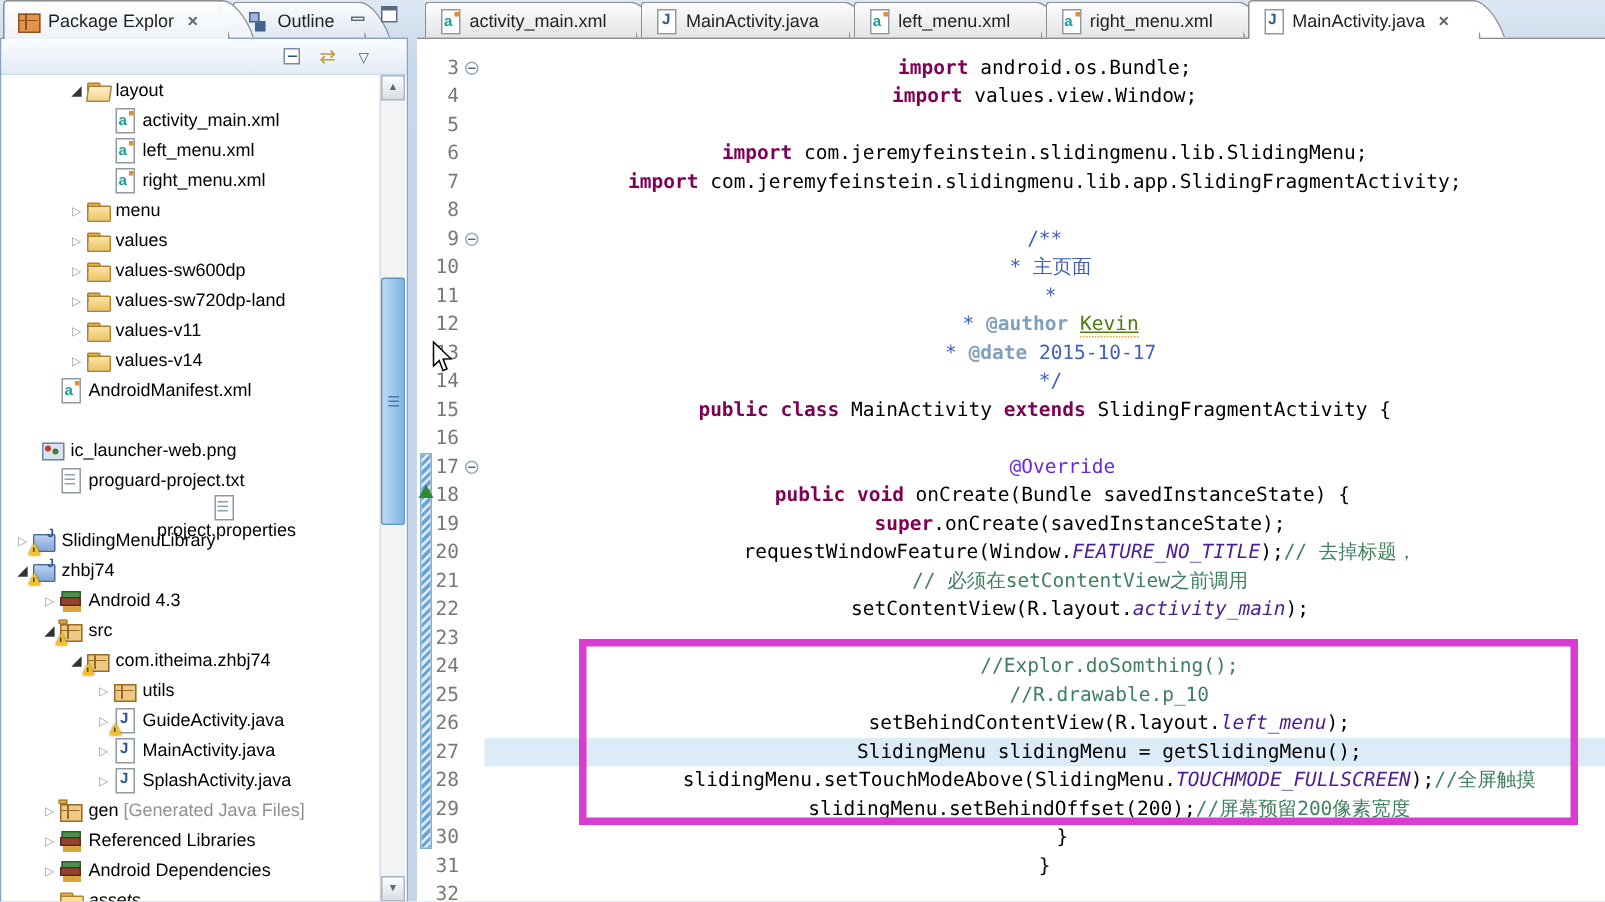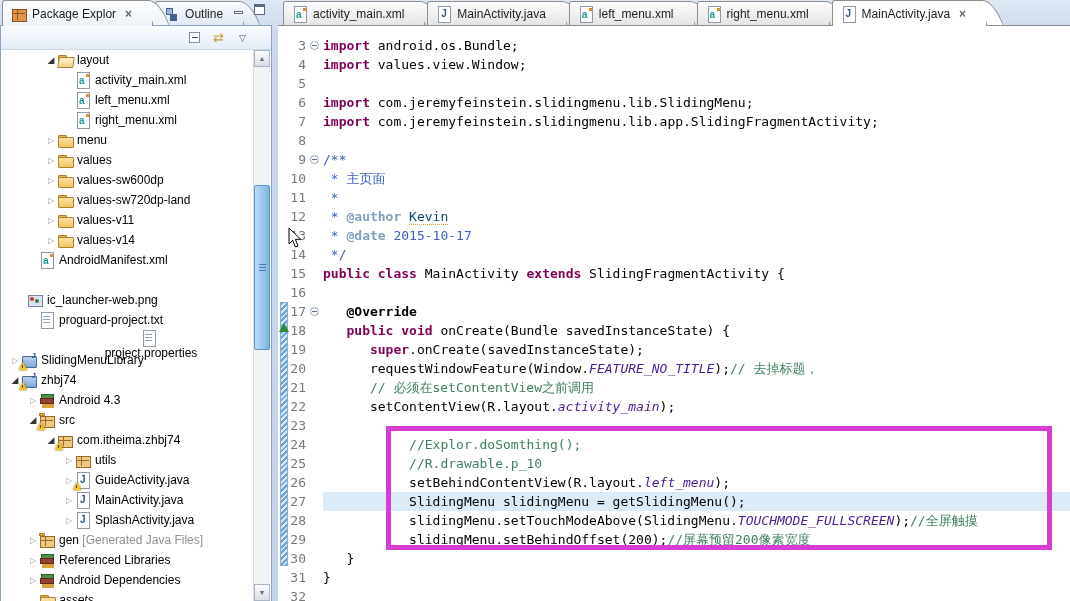--- a/index.html
+++ b/index.html
@@ -120,30 +120,30 @@
       border-left:5px solid transparent; border-right:5px solid transparent;
       border-bottom:9px solid #2e8b2e; }
   #code { position:absolute; left:0; top:10px; width:792px;
       font-family:"DejaVu Sans Mono", monospace; font-size:13px; line-height:19px; }
   .cl { display:flex; height:19px; }
   .cl .ln { width:30px; flex:none; text-align:right; color:#787878; padding-right:2px; }
   .cl .fold { width:15px; flex:none; position:relative; }
   .fold .foldc { position:absolute; left:2px; top:5px; width:9px; height:9px; border:1px solid #97a8bc;
       border-radius:50%; background:#fff; }
   .fold .foldc::after { content:""; position:absolute; left:1px; top:3px; width:5px; height:1px; background:#5a6a7c; }
-  .cl .ctext { flex:1; white-space:pre; }
+  .cl .ctext { flex:1; white-space:pre;text-align:center; }
   .cl.hl .ctext { background:#dcebf8; }
   .k { color:#7f0055; font-weight:bold; }
   .p { color:#000000; }
   .c { color:#3f7f5f; }
   .j { color:#3f5fbf; }
   .jt { color:#7f9fbf; font-weight:bold; }
-  .sp { color:#0c4a6e; border-bottom:1px dotted #e8a33d; }
+  .sp { color:#4d7c0f; text-decoration:underline; border-bottom:1px dotted #e8a33d; }
   .s { color:#4c1d95; font-style:italic; }
-  .a { color:#000000;font-weight:bold; }
+  .a { color:#6d28d9; }
 
   
   #annotation-box { position:absolute; left:386px; top:426px; width:666px; height:124px;
       border:5px solid #d83cd0; z-index:50; pointer-events:none; }
 
   
   #mouse-cursor { position:absolute; left:288px; top:227px; z-index:60; pointer-events:none; }
 </style>
 </head>
 <body>

